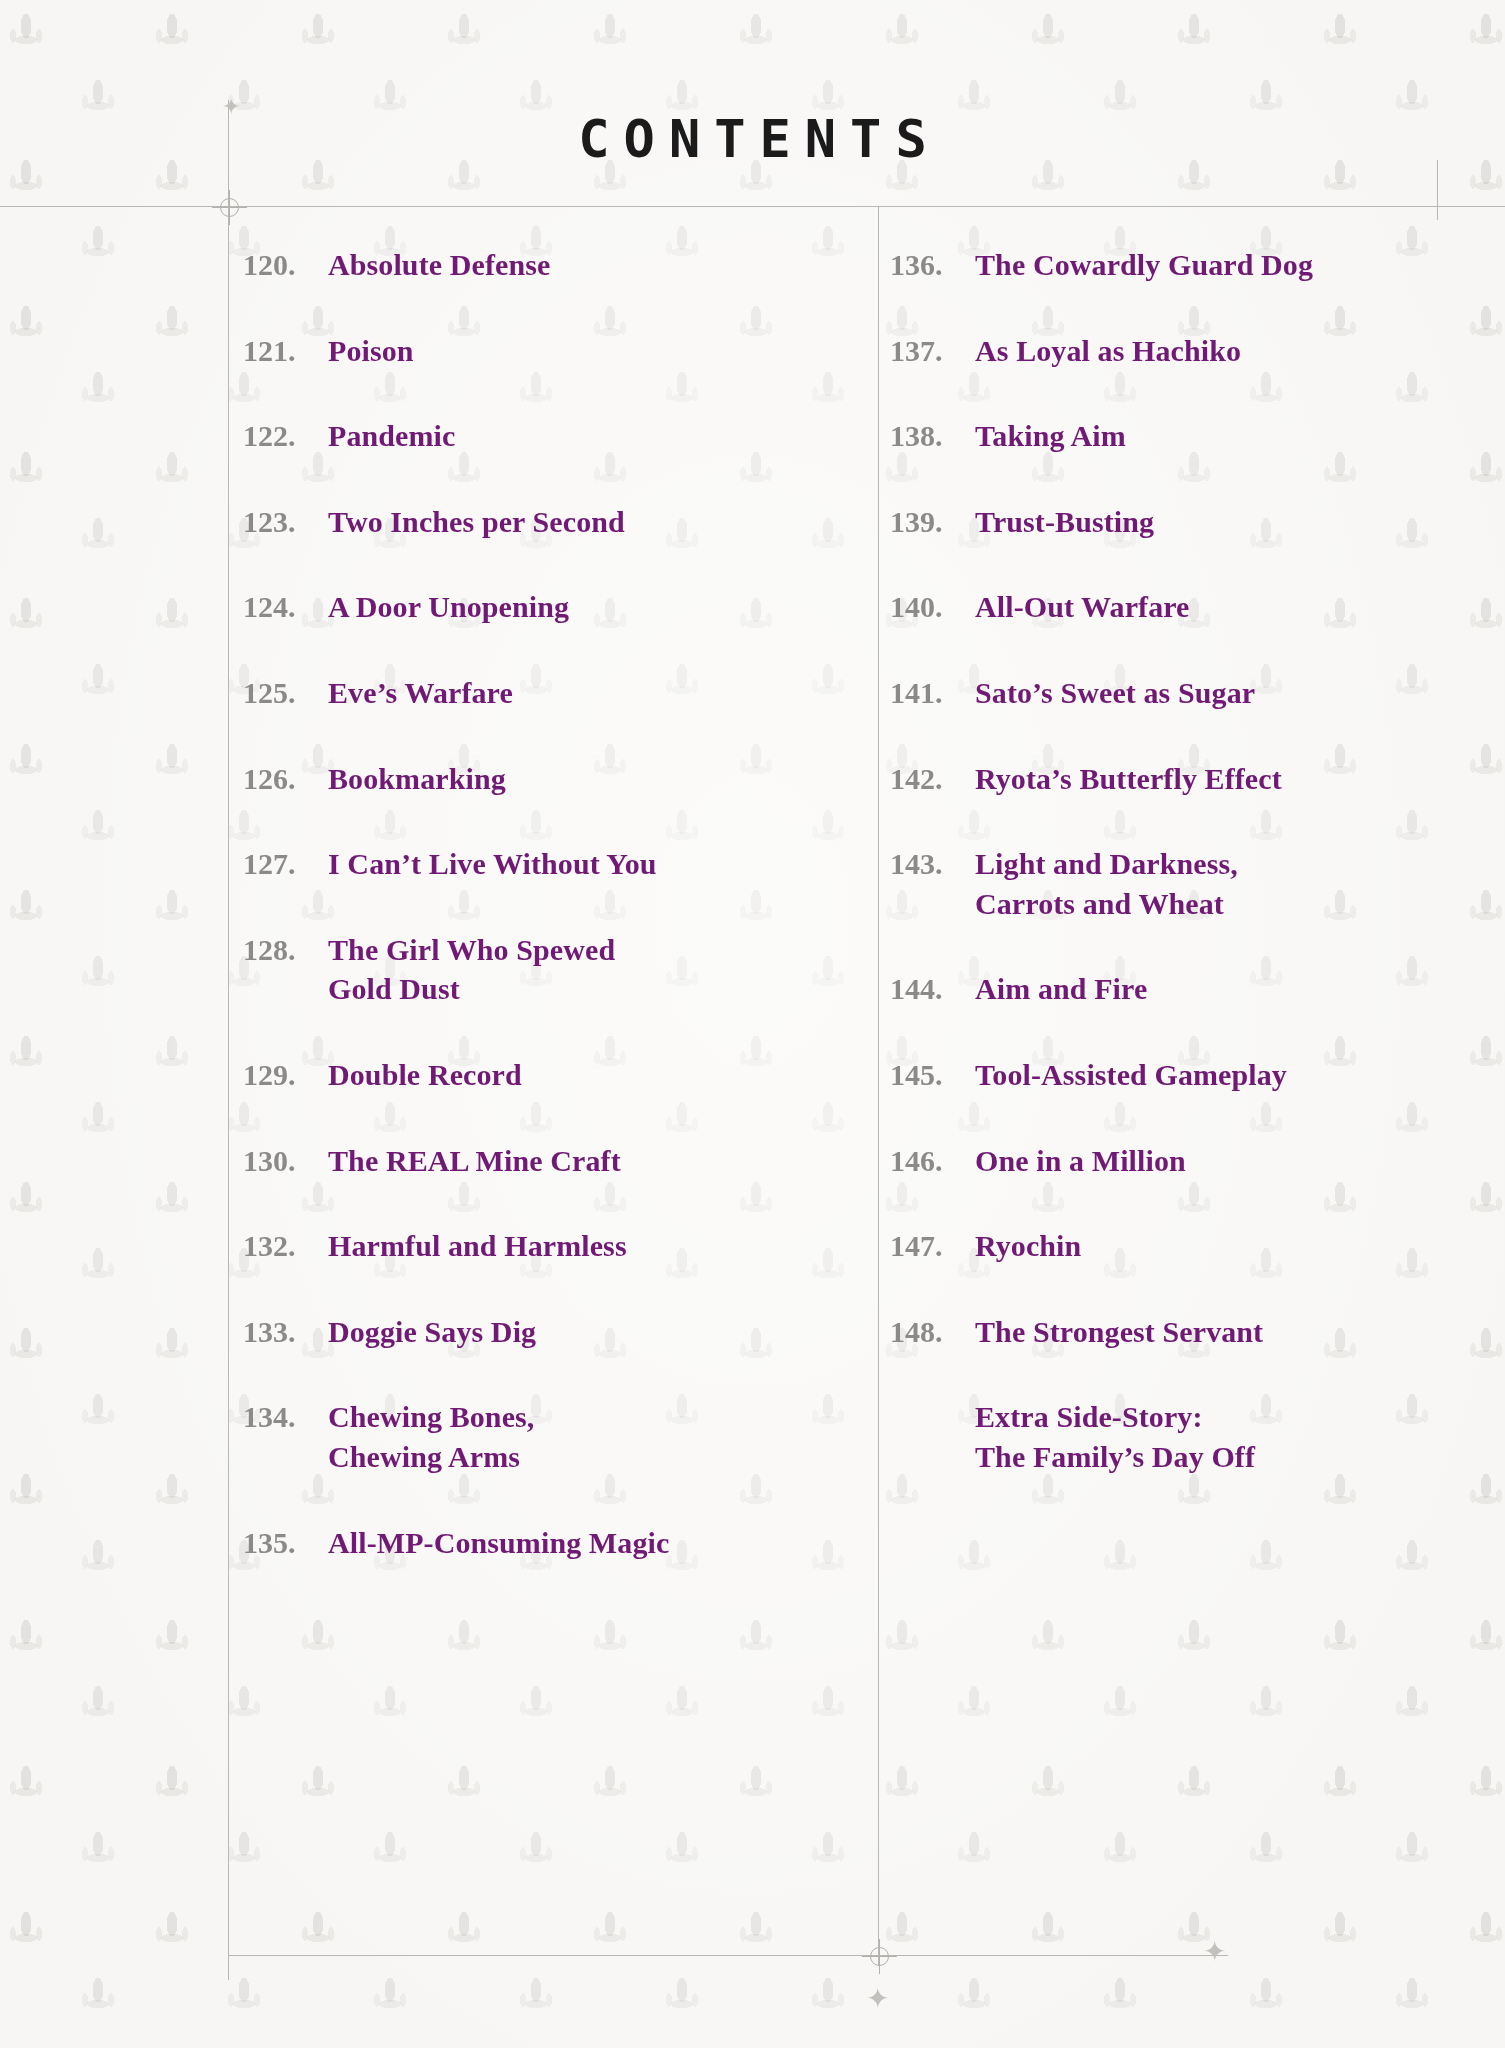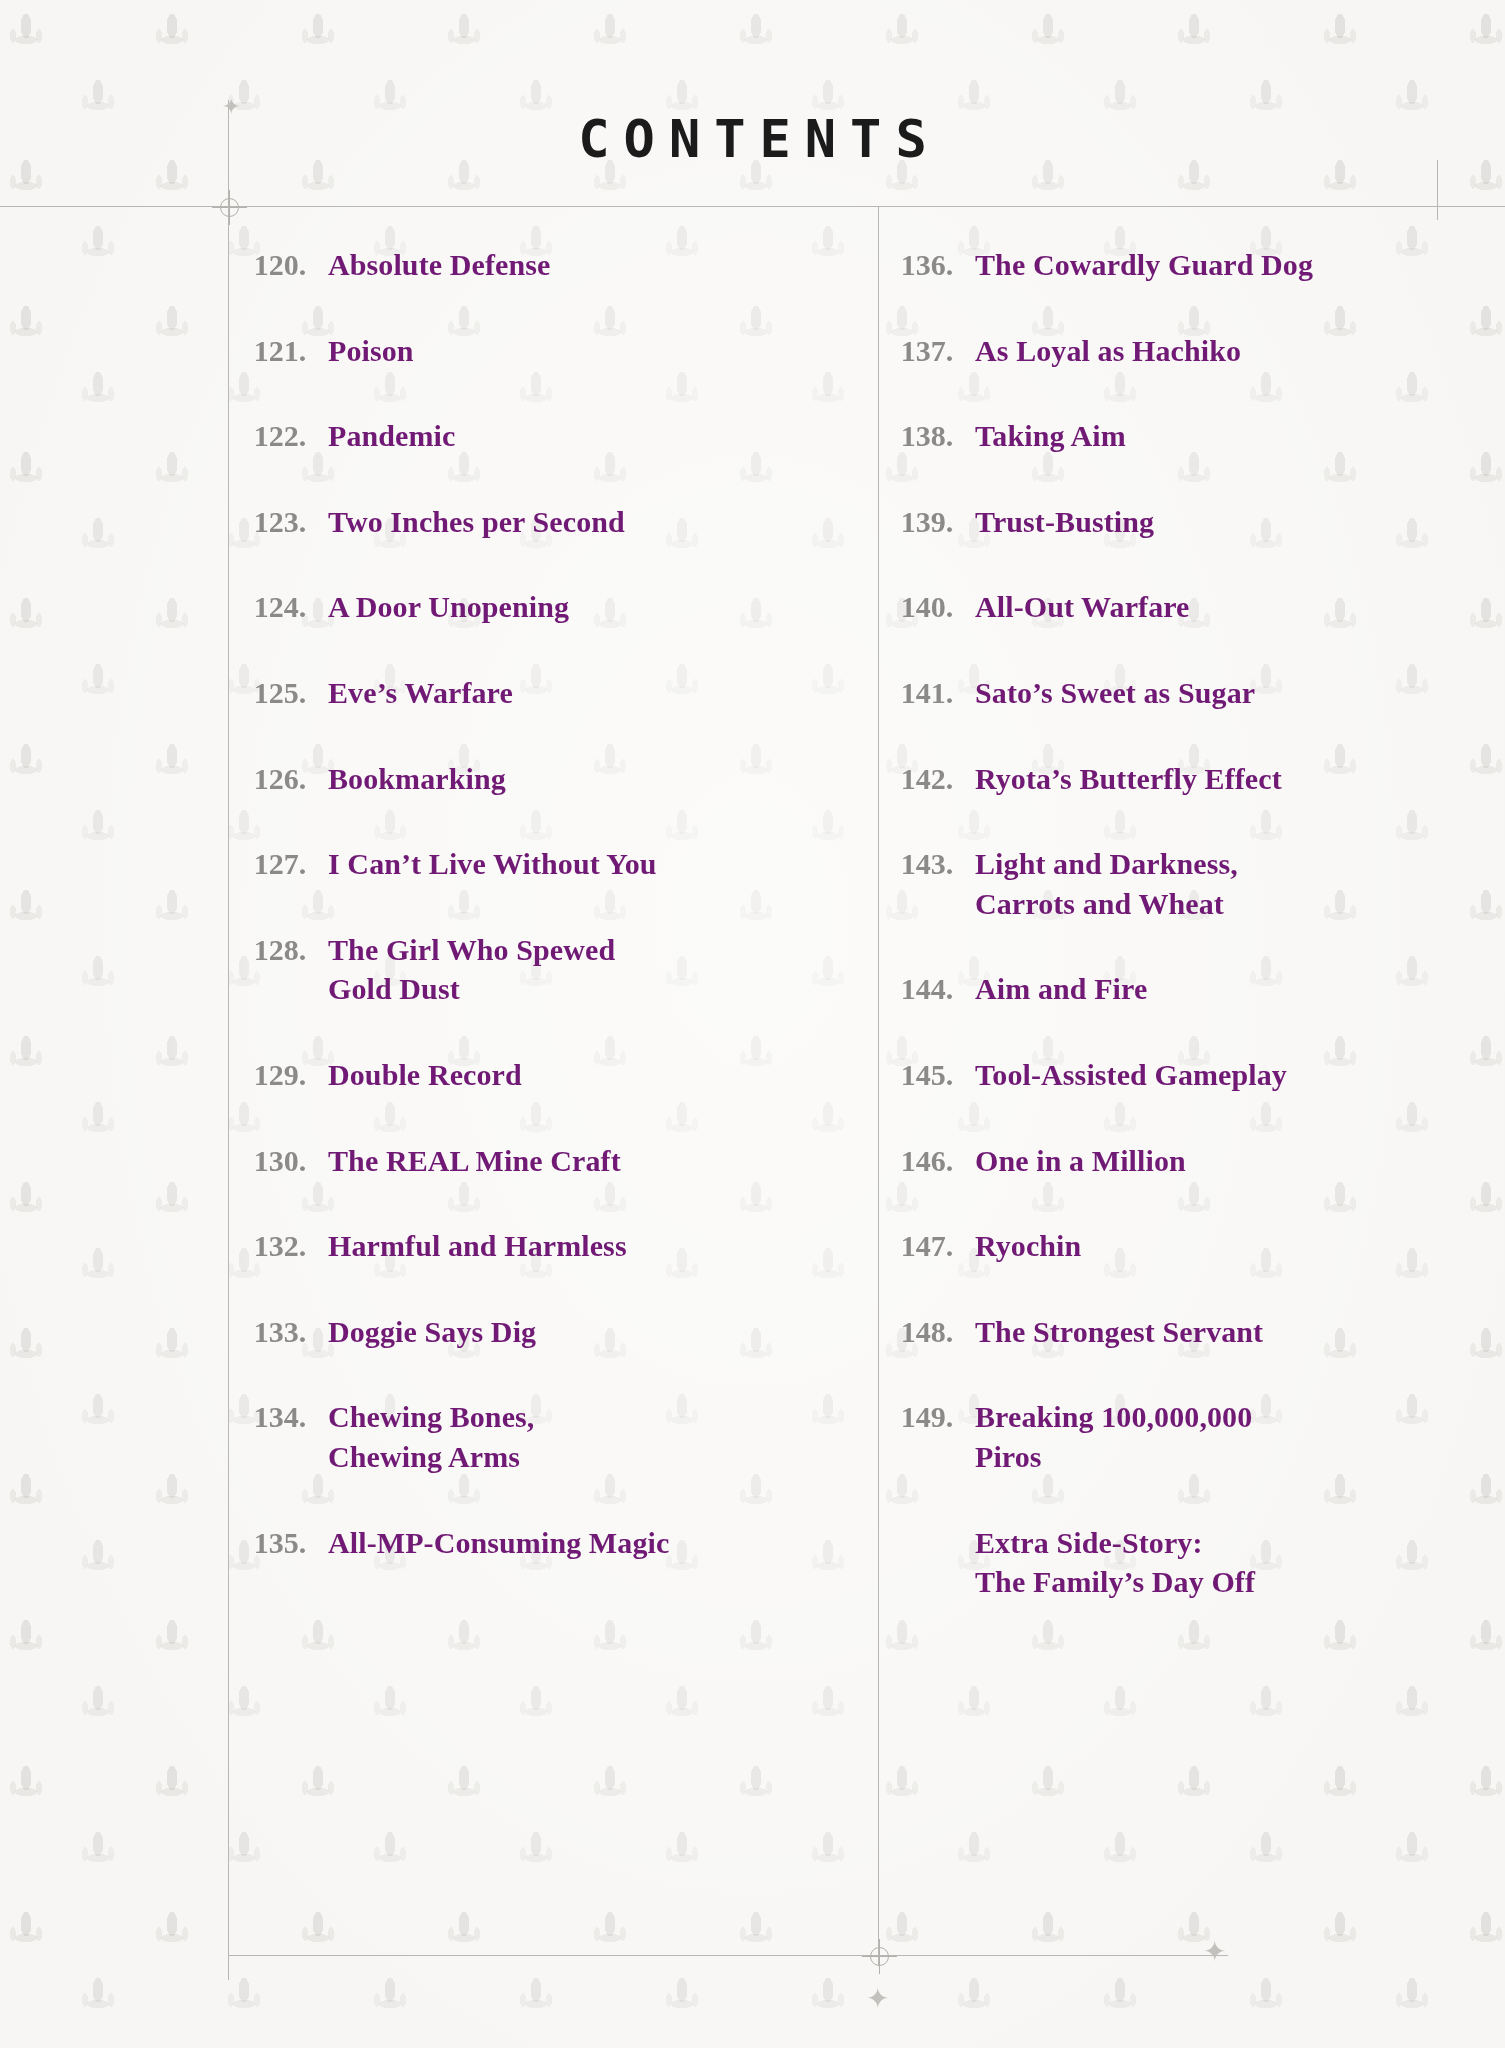--- a/index.html
+++ b/index.html
@@ -103,21 +103,21 @@
 
   .entry {
     display: flex;
     align-items: flex-start;
     margin-bottom: 46px;
   }
 
   .entry-num {
     flex: 0 0 auto;
     width: 74px;
-    text-align: center;
+    text-align: left;
     padding-right: 11px;
     font-family: "Liberation Serif", serif;
     font-weight: 700;
     font-size: 30px;
     color: #8b8a88;
     line-height: 1.32;
     white-space: nowrap;
   }
   .entry-title {
     flex: 1 1 auto;
@@ -273,27 +273,20 @@
       <span class="entry-title">One in a Million</span>
     </div>
     <div class="entry">
       <span class="entry-num">147.</span>
       <span class="entry-title">Ryochin</span>
     </div>
     <div class="entry">
       <span class="entry-num">148.</span>
       <span class="entry-title">The Strongest Servant</span>
     </div>
-    <div class="entry">
-      <span class="entry-num">149.</span>
-      <span class="entry-title">
-        <span>Breaking 100,000,000</span>
-        <span class="l2">Piros</span>
-      </span>
-    </div>
     <div class="entry extra">
       <span class="entry-num"></span>
       <span class="entry-title">
         <span>Extra Side-Story:</span>
         <span class="l2">The Family’s Day Off</span>
       </span>
     </div>
   </div>
 
 </div>

